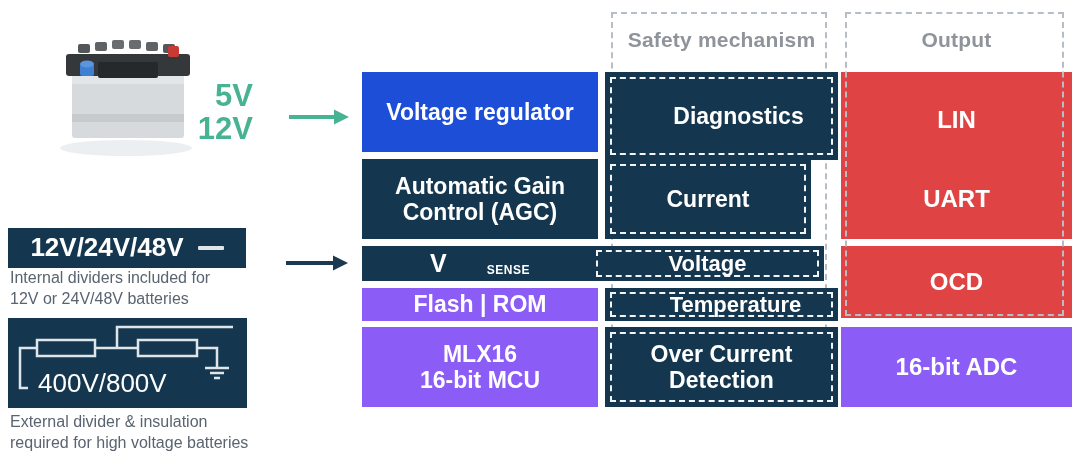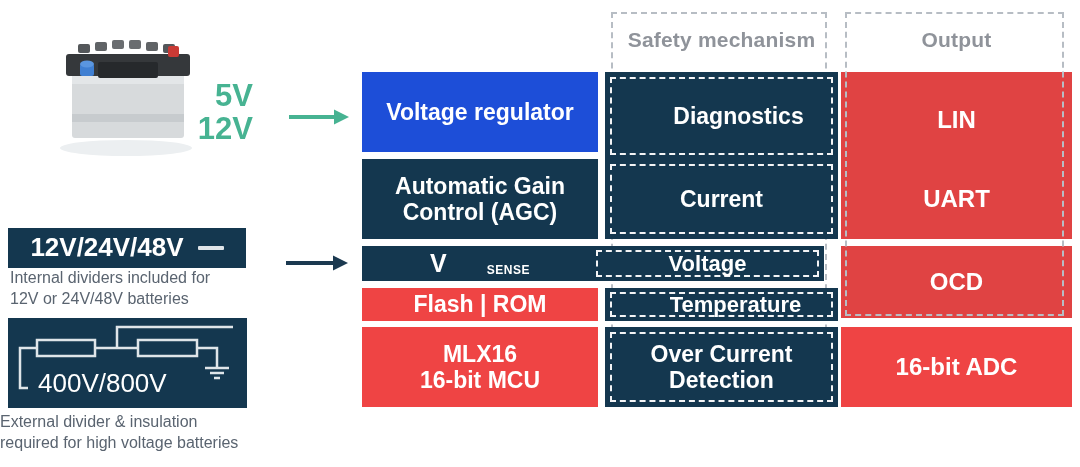--- a/index.html
+++ b/index.html
@@ -8,21 +8,21 @@
     font-family:"Liberation Sans","DejaVu Sans",sans-serif;
   }
   .abs{position:absolute;}
   .block{
     position:absolute;display:flex;align-items:center;justify-content:center;
     text-align:center;color:#ffffff;font-weight:bold;white-space:pre-line;
     box-sizing:border-box;line-height:1.15;
   }
   .navy{background:#14374f;}
   .teal{background:#1d4ed8;}
-  .orange{background:#ef4444;}
+  .orange{background:#8b5cf6;}
   .red{background:#e04343;}
   .fs22{font-size:22px;}
   .fs23{font-size:23px;}
   .fs24{font-size:24px;}
   .inner-dash{position:absolute;left:5px;right:5px;top:5px;bottom:5px;
     border:2px dashed rgba(255,255,255,0.95);pointer-events:none;}
   .col-dash{position:absolute;border:2px dashed #b7bdc4;box-sizing:border-box;pointer-events:none;}
   .col-header{position:absolute;color:#8f939a;font-weight:bold;font-size:21px;
     text-align:center;letter-spacing:0.2px;}
   .caption{position:absolute;color:#5a6470;font-size:16px;line-height:1.3;white-space:pre-line;}
@@ -95,40 +95,40 @@
         <rect x="130" y="22" width="59" height="16"></rect>
         <polyline points="189,30 209,30 209,50"></polyline>
         <line x1="197" y1="50" x2="221" y2="50"></line>
         <line x1="202" y1="55" x2="216" y2="55"></line>
         <line x1="206" y1="60" x2="212" y2="60"></line>
       </g>
     </svg>
     <span class="b400-label">400V/800V</span>
   </div>
 
-  <div class="caption" style="left:0;top:412px;width:280px;">External divider &amp; insulation
+  <div class="caption" style="left:10px;top:412px;width:280px;">External divider &amp; insulation
 required for high voltage batteries</div>
 
   <div class="block teal fs23" style="left:362px;top:72px;width:236px;height:80px;">Voltage regulator</div>
   <div class="block navy fs23" style="left:362px;top:159px;width:236px;height:80px;">Automatic Gain
 Control (AGC)</div>
   <div class="block navy" style="left:362px;top:246px;width:236px;height:35px;">
     <span class="v-main">V</span><span class="v-sub">SENSE</span>
   </div>
   <div class="block orange fs23" style="left:362px;top:288px;width:236px;height:33px;">Flash | ROM</div>
   <div class="block orange fs23" style="left:362px;top:327px;width:236px;height:80px;">MLX16
 16-bit MCU</div>
 
   <div class="col-dash" style="left:611px;top:12px;width:216px;height:389px;z-index:0;"></div>
   <div class="col-header" style="left:605px;top:28px;width:233px;z-index:1;">Safety mechanism</div>
 
   <div class="block navy fs23" style="left:605px;top:72px;width:233px;height:88px;z-index:1;padding-left:34px;">
     <span>Diagnostics</span><span class="inner-dash"></span>
   </div>
-  <div class="block navy fs23" style="left:605px;top:159px;width:233px;height:80px;z-index:1;">
+  <div class="block navy fs23" style="left:605px;top:159px;width:206px;height:80px;z-index:1;">
     <span>Current</span><span class="inner-dash"></span>
   </div>
   <div class="block navy fs22" style="left:591px;top:246px;width:233px;height:35px;z-index:1;">
     <span>Voltage</span><span class="inner-dash" style="top:4px;bottom:4px;"></span>
   </div>
   <div class="block navy fs22" style="left:605px;top:288px;width:233px;height:33px;z-index:1;padding-left:28px;">
     <span>Temperature</span><span class="inner-dash" style="top:4px;bottom:4px;"></span>
   </div>
   <div class="block navy fs23" style="left:605px;top:327px;width:233px;height:80px;z-index:1;">
     <span>Over Current

